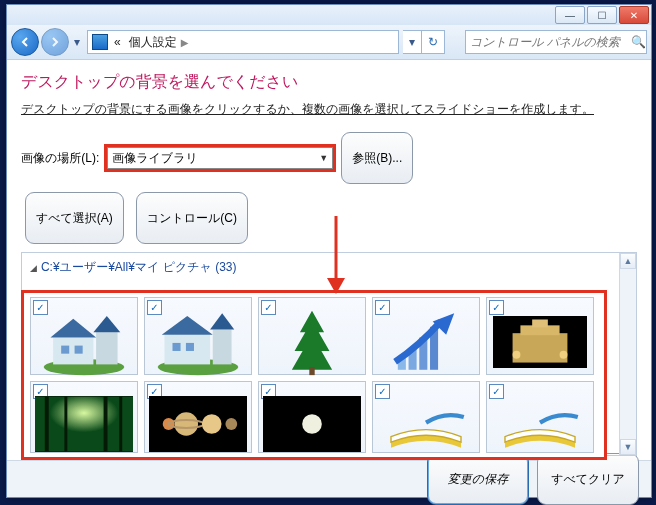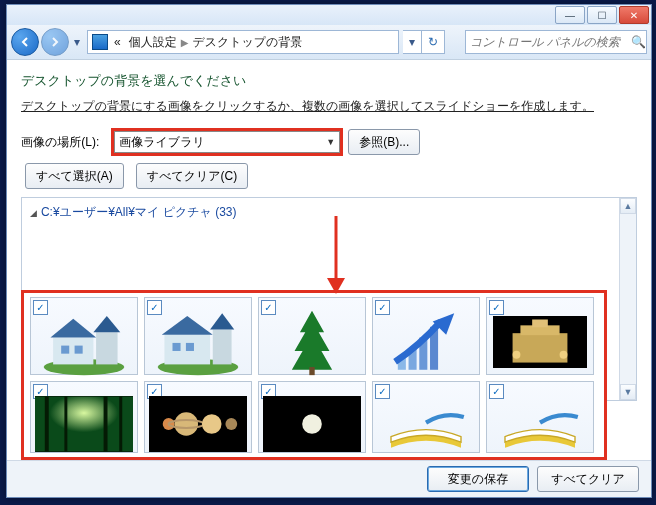--- a/index.html
+++ b/index.html
@@ -146,43 +146,43 @@
     font-family: inherit;
   }
   .search-icon { width:20px; text-align:center; color:#2a6ab0; cursor:pointer; }
   
   .content {
     padding: 12px 14px 0 14px;
     height: 400px;
     position: relative;
     box-sizing: border-box;
   }
-  .heading { color: #14532d; font-size: 13px; margin-bottom: 8px; }
+  .heading { color: #be185d; font-size: 16px; margin-bottom: 8px; }
   .desc { color: #222; margin-bottom: 14px; text-decoration: underline; }
   .row { display: flex; align-items: center; margin-bottom: 8px; }
-  .lbl { margin-right: 15px; }
+  .lbl { margin-right: 8px; }
   .combo {
     width: 216px;
     height: 20px;
     border: 1px solid #888;
     background: #fff;
     display: flex;
     align-items: center;
     padding: 0 4px;
     justify-content: space-between;
     outline: 3px solid #e03020;
     cursor: pointer;
   }
   .combo-arrow { font-size: 9px; color: #333; }
   .btn {
     height: 22px;
-    padding: 1px 10px;
+    padding: 14px 10px;
     border: 1px solid #8a98aa;
     background: linear-gradient(#fdfdfd,#e8edf3);
-    border-radius: 3px;
+    border-radius: 9px;
     margin-left: 8px;
     cursor: pointer;
     display:inline-flex;align-items:center;
   }
   .btn-row .btn { margin-left: 4px; margin-right: 8px; }
   .list-wrap {
     border: 1px solid #bfcdde;
     height: 202px;
     margin-top: 6px;
     display:flex;
@@ -254,21 +254,21 @@
   .footer {
     border-top:1px solid #cfd9e6;
     background:#eef3f9;
     height: 36px;
     display:flex;
     align-items:center;
     justify-content:flex-end;
     padding: 0 12px;
   }
   .footer .btn { min-width: 80px; justify-content:center; }
-  .footer .btn.primary { border-color:#2a6ab0; box-shadow: 0 0 0 1px #6aa8e0 inset; }
+  .footer .btn.primary { border-color:#2a6ab0; box-shadow: 0 0 0 1px #6aa8e0 inset; font-style: italic; }
 </style>
 </head>
 <body>
 
 <div class="window">
 
   <div class="titlebar">
     <div class="win-btn">—</div>
     <div class="win-btn">☐</div>
     <div class="win-btn close">✕</div>
@@ -287,21 +287,20 @@
           </svg>
       </div>
       <div class="nav-dd">▾</div>
     </div>
     <div class="address">
       <div class="addr-icon"></div>
       <span class="addr-seg">«</span>
       <span class="addr-sep"> </span>
       <span class="addr-seg">個人設定</span>
       <span class="addr-sep">▶</span>
-      <span class="addr-seg">デスクトップの背景</span>
     </div>
     <div class="addr-dd">▾</div>
     <div class="addr-refresh">↻</div>
     <div class="search">
       <input type="text" placeholder="コントロール パネルの検索" style="">
       <div class="search-icon">🔍</div>
     </div>
   </div>
 
   <div class="content">
@@ -312,21 +311,21 @@
       <span class="lbl">画像の場所(L):</span>
       <div class="combo">
         <span>画像ライブラリ</span>
         <span class="combo-arrow">▼</span>
       </div>
       <div class="btn">参照(B)...</div>
     </div>
 
     <div class="row btn-row">
       <div class="btn">すべて選択(A)</div>
-      <div class="btn">すべてクリア(C)</div>
+      <div class="btn">コントロール(C)</div>
     </div>
 
     <div class="list-wrap">
       <div class="list-inner">
         <div class="group-hdr">
           <span class="group-tri">◢</span>
           <span>C:¥ユーザー¥All¥マイ ピクチャ (33)</span>
         </div>
       </div>
       <div class="scrollbar">

